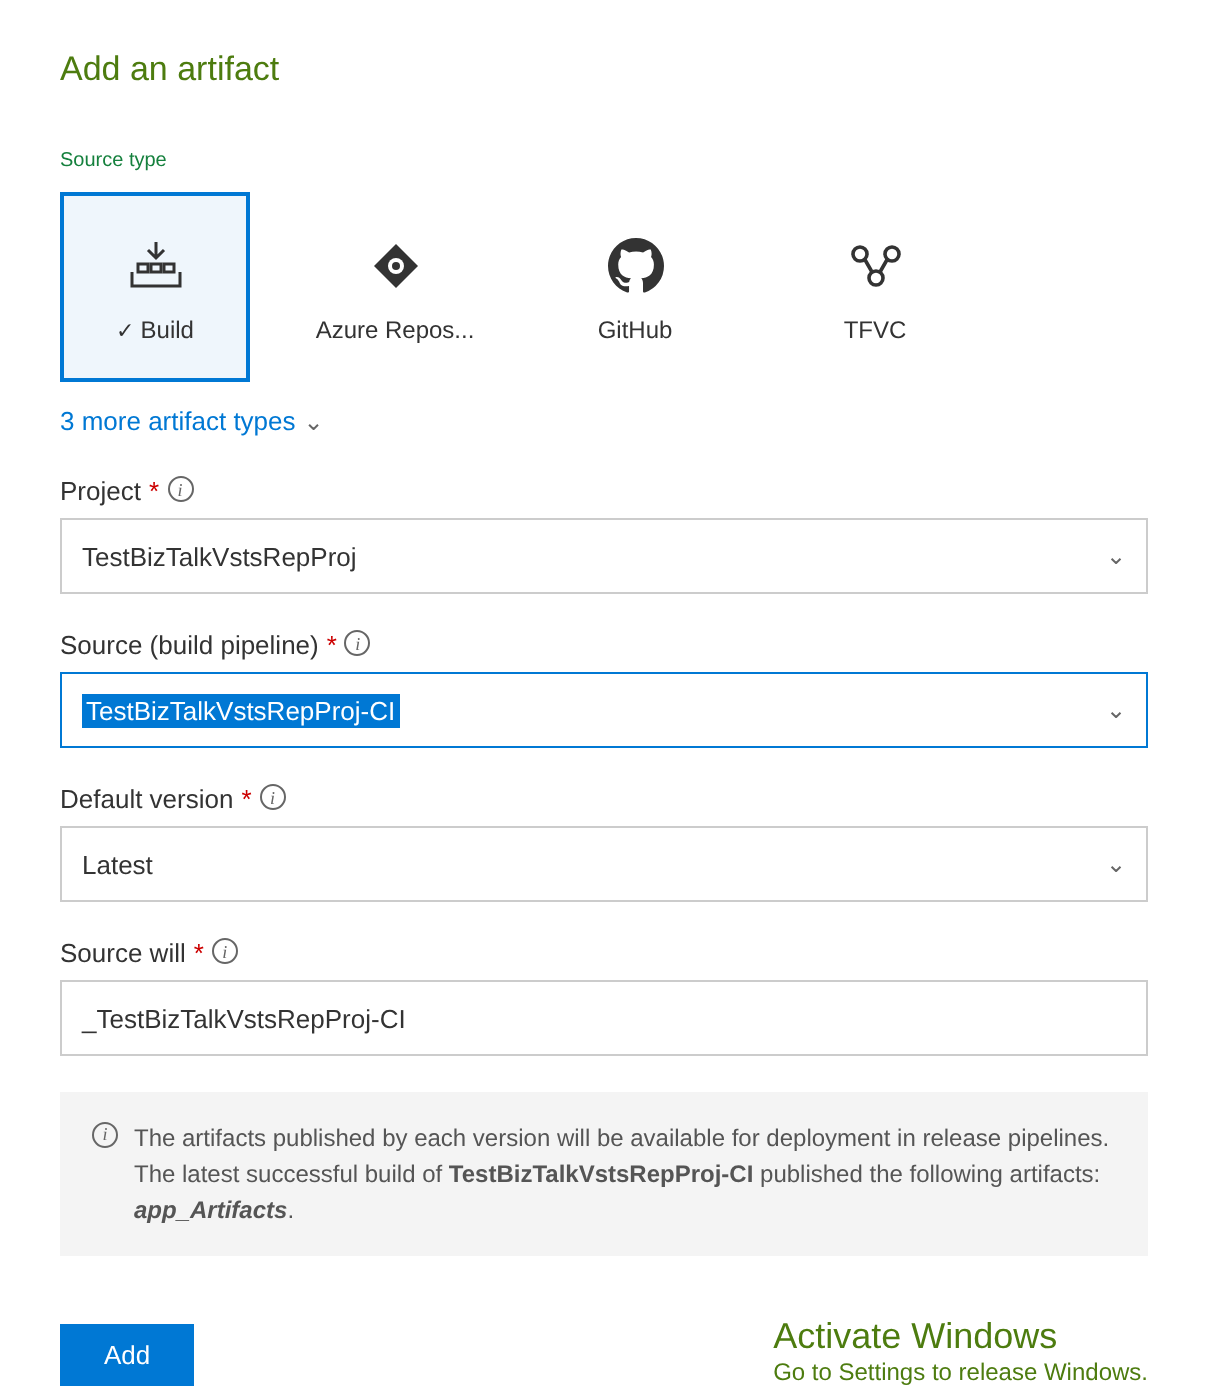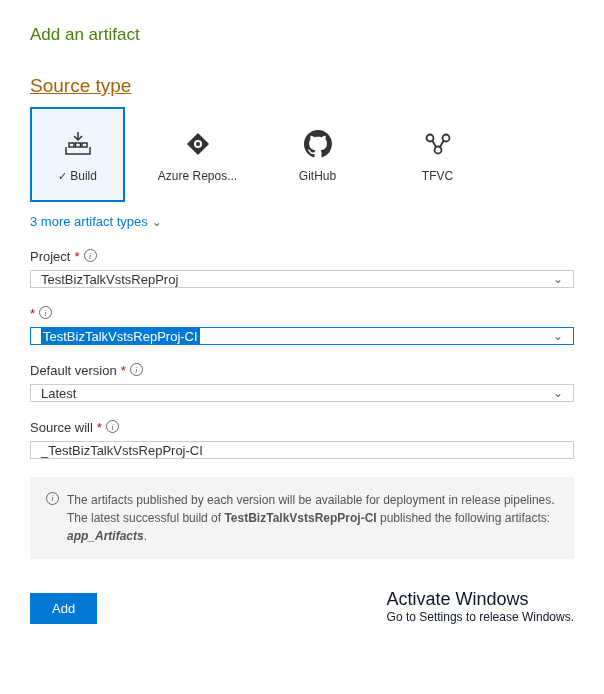--- a/index.html
+++ b/index.html
@@ -11,24 +11,23 @@
       padding: 25px 30px;
       width: 604px;
     }
     h1 {
       font-size: 17px;
       font-weight: 400;
       color: #4d7c0f;
       margin-bottom: 30px;
     }
     .section-label {
-      font-size: 19px;
-      color: #a16207;
+      font-size: 10px;
+      color: #15803d;
       margin-bottom: 10px;
-      text-decoration: underline;
     }
     .source-types {
       display: flex;
       gap: 25px;
       margin-bottom: 12px;
     }
     .source-tile {
       width: 95px;
       height: 95px;
       display: flex;
@@ -89,21 +88,21 @@
       align-items: center;
       justify-content: center;
       font-size: 9px;
       color: #666;
       font-style: italic;
       font-family: serif;
       cursor: pointer;
     }
     .select, .text-input {
       width: 100%;
-      height: 18px;
+      height: 38px;
       border: 1px solid #ccc;
       padding: 0 10px;
       font-size: 13px;
       font-family: inherit;
       display: flex;
       align-items: center;
       justify-content: space-between;
       cursor: pointer;
       background: #fff;
     }
@@ -140,21 +139,21 @@
       background: #0078d4;
       color: #fff;
       border: none;
       padding: 8px 22px;
       font-size: 13px;
       cursor: pointer;
       font-family: inherit;
     }
     .watermark {
       text-align: left;
-      color: #0f172a;
+      color: #4d7c0f;
       margin-left: 40px;
     }
     .watermark .wm-title {
       font-size: 18px;
       font-weight: 400;
     }
     .watermark .wm-sub {
       font-size: 12px;
     }
   </style>
@@ -235,20 +234,21 @@
     <span class="info-icon">i</span>
   </div>
   <div class="select">
     <span class="sel-text">TestBizTalkVstsRepProj</span>
     <span class="chev">⌄</span>
   </div>
 </div>
 
 <div class="field">
   <div class="field-label">
+    <span>Source (build pipeline)</span>
     <span class="req">*</span>
     <span class="info-icon">i</span>
   </div>
   <div class="select focused">
     <span class="sel-text">TestBizTalkVstsRepProj-CI</span>
     <span class="chev">⌄</span>
   </div>
 </div>
 
 <div class="field">

